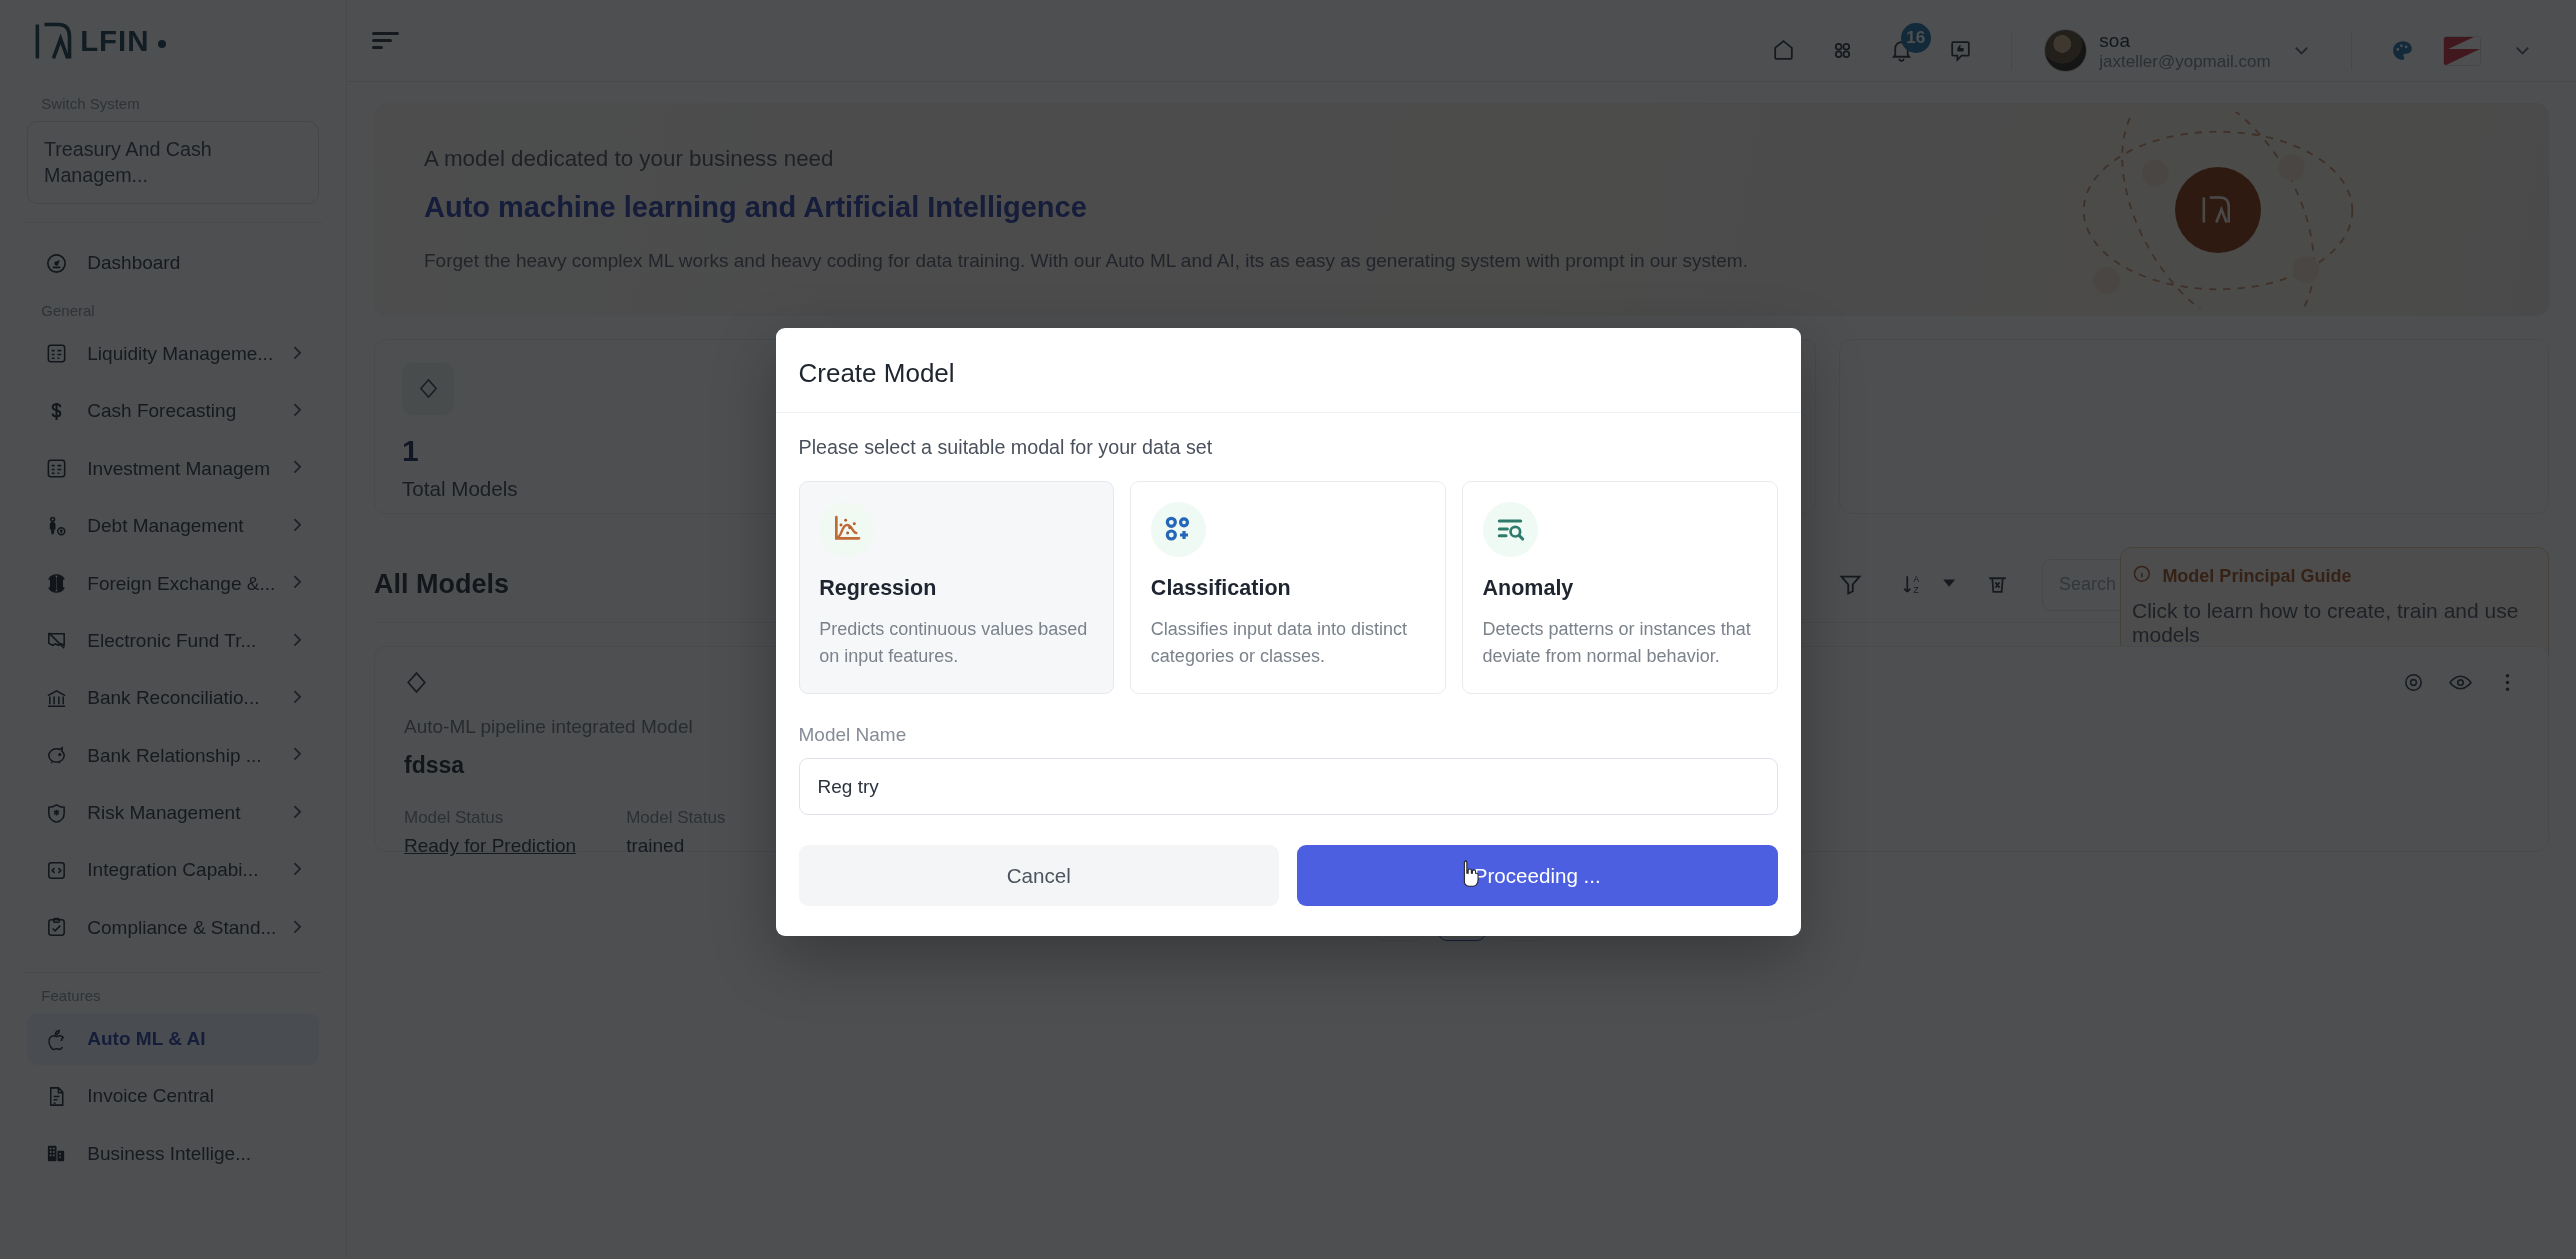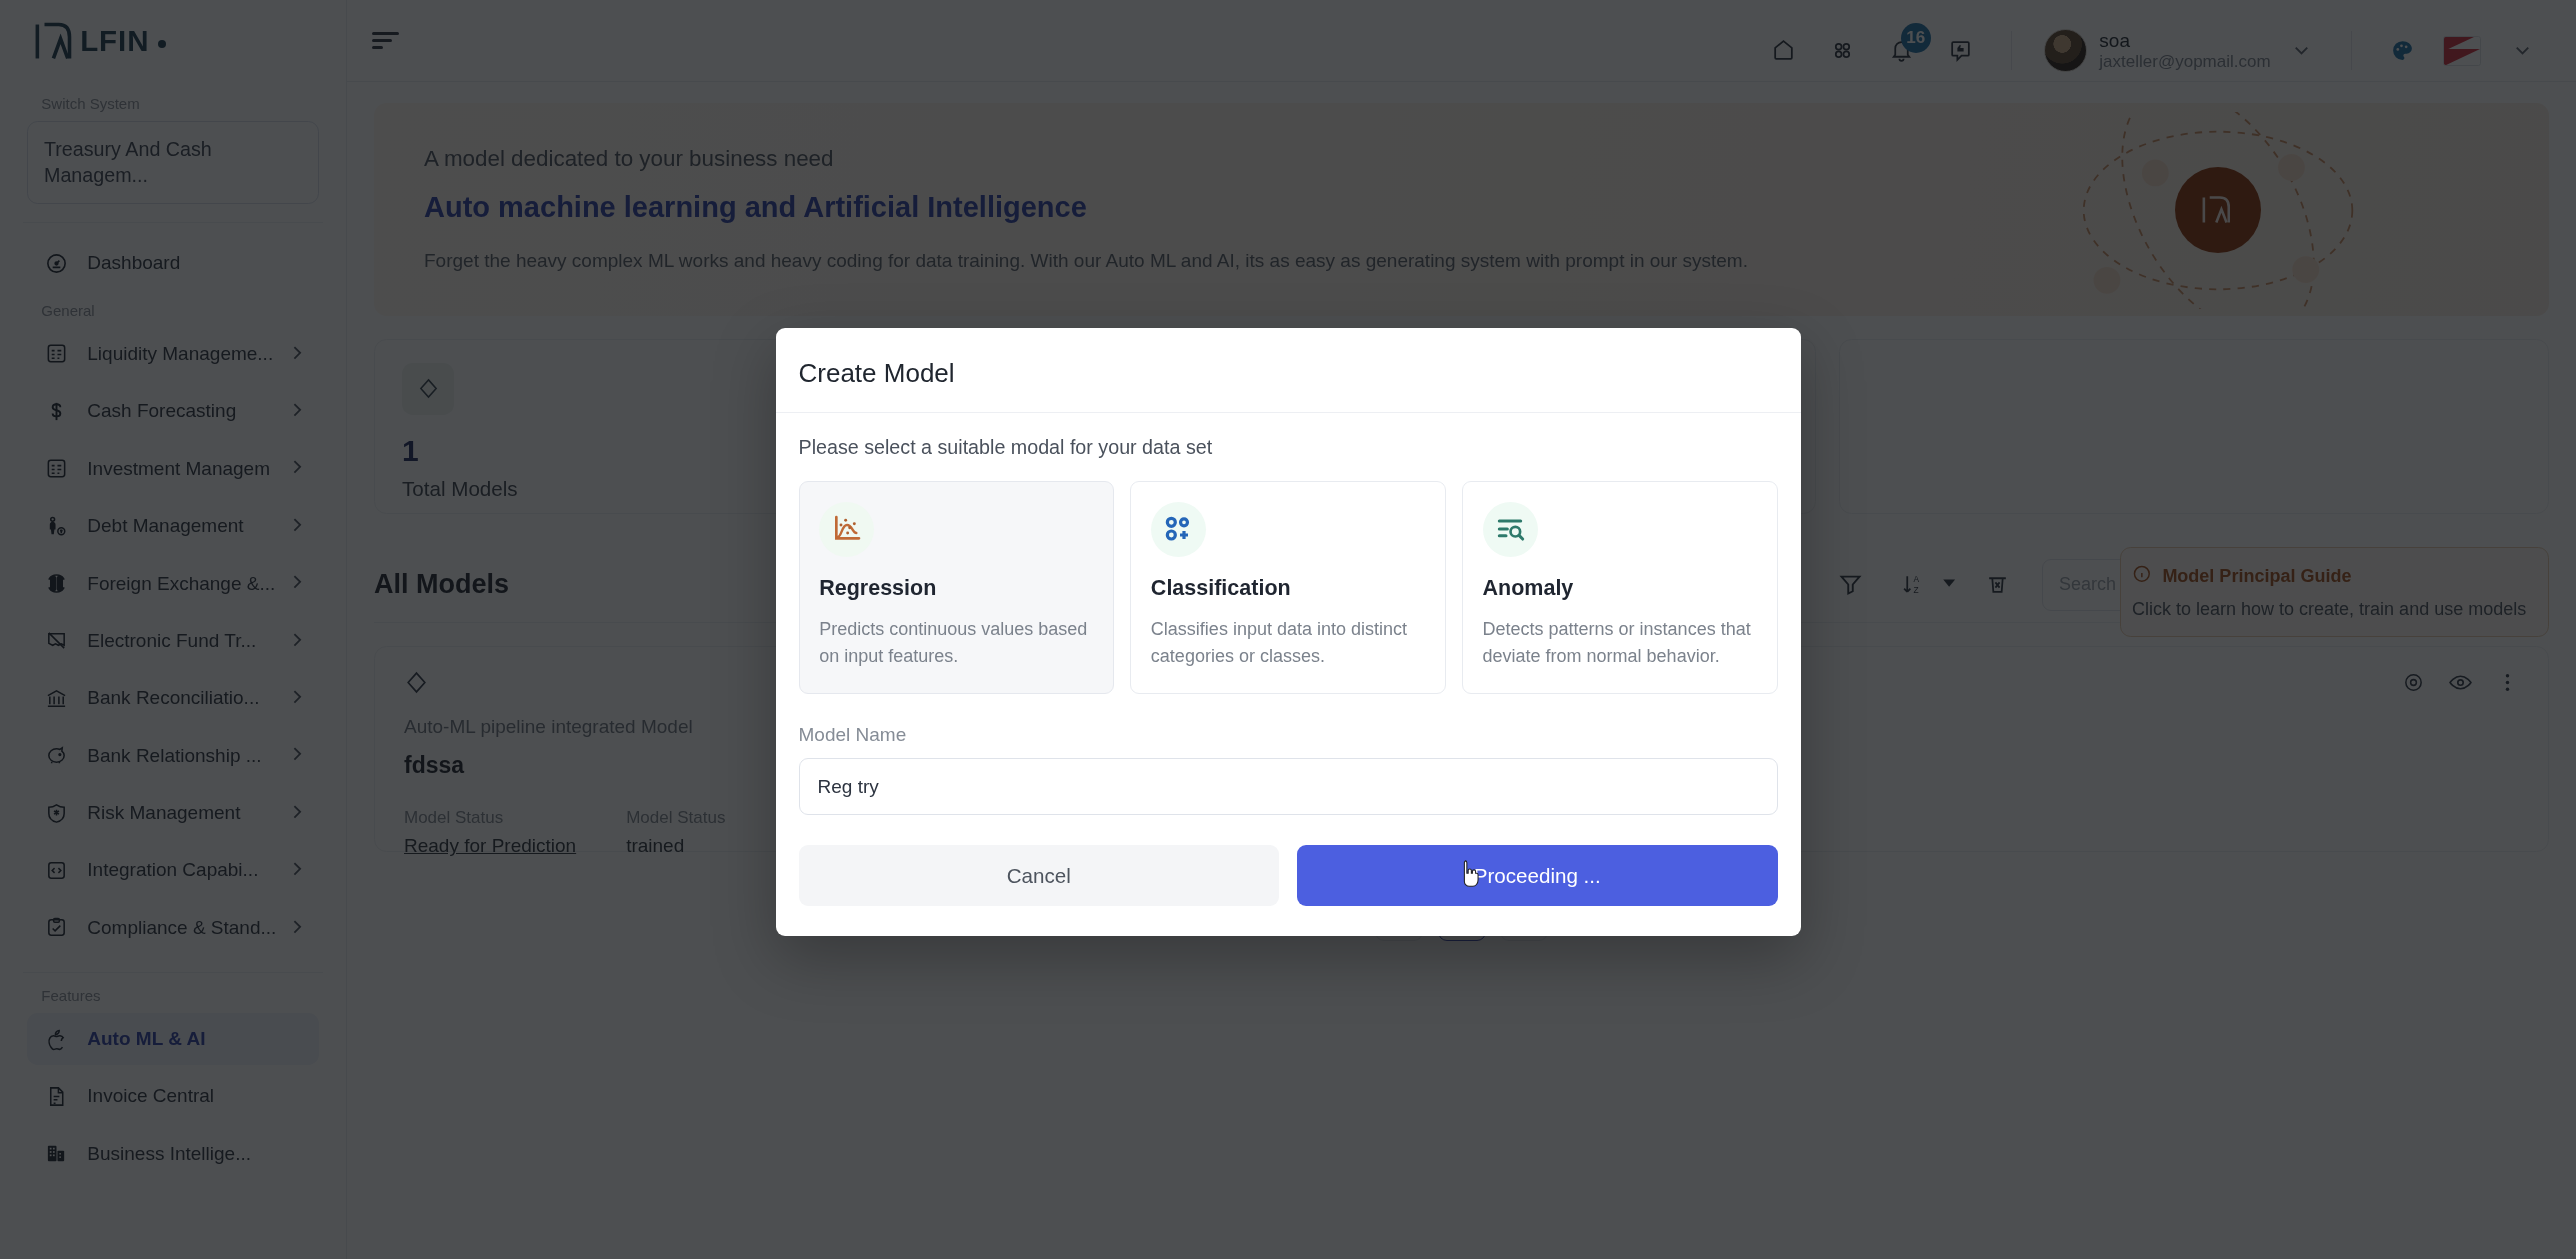--- a/index.html
+++ b/index.html
@@ -205,21 +205,21 @@
     position: absolute; right: 27px; top: 465px;
     width: 429px;
     border: 0.9px solid #e6c9ab; border-radius: 10.7px;
     background: #fdf8f2;
     padding: 16px 11px;
   }
   .guide-t {
     display:flex; align-items:center; gap:10.7px;
     font-size: 18px; color:#a4501c; font-weight:600;
   }
-  .guide-b { font-size: 18px; color:#4b525d; margin-top: 10.7px; }
+  .guide-b { font-size: 21px; color:#4b525d; margin-top: 10.7px; }
 
   .allmodels-row {
     display:flex; align-items:center;
     margin: 39px 27px 0 27px;
     height: 64px;
   }
   .allmodels-title { font-size: 27px; color:#20262f; font-weight:600; }
   .grow { flex:1; }
   .tool-ico {
     width: 43px; height: 43px; margin-left: 19.7px;

